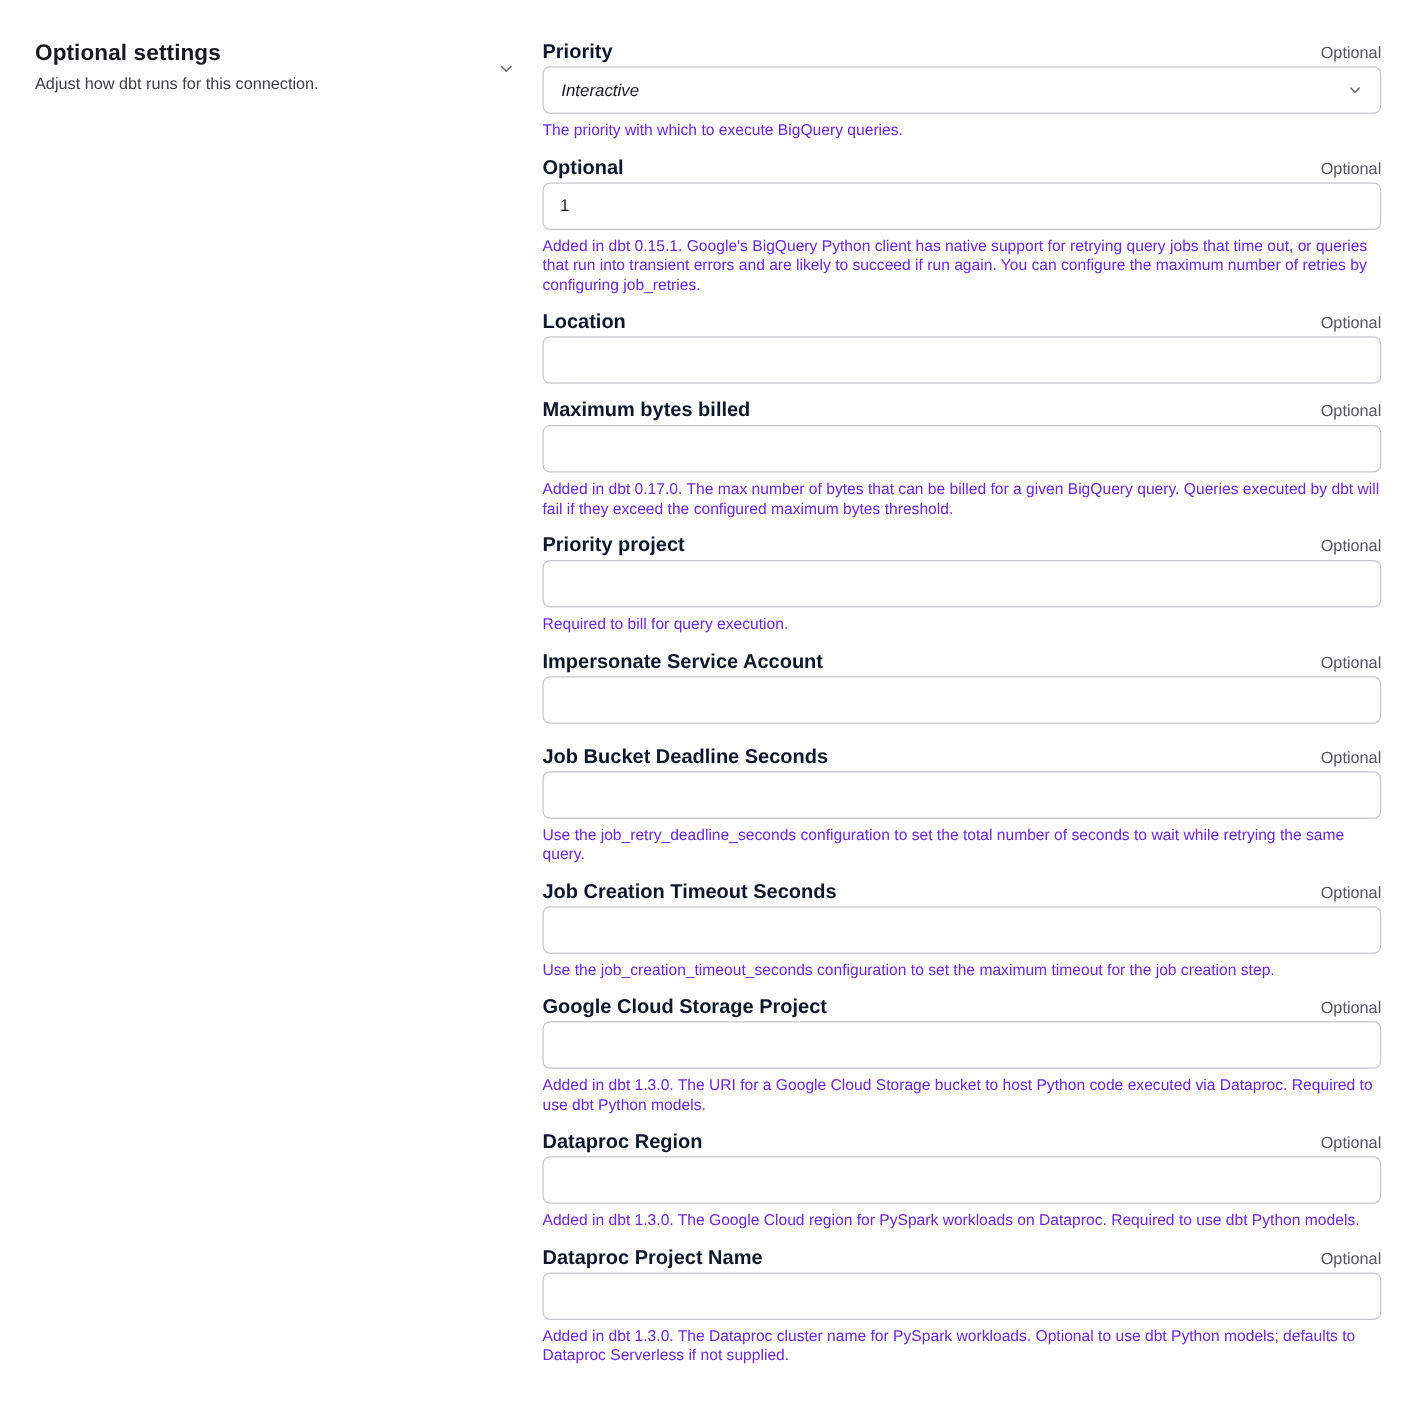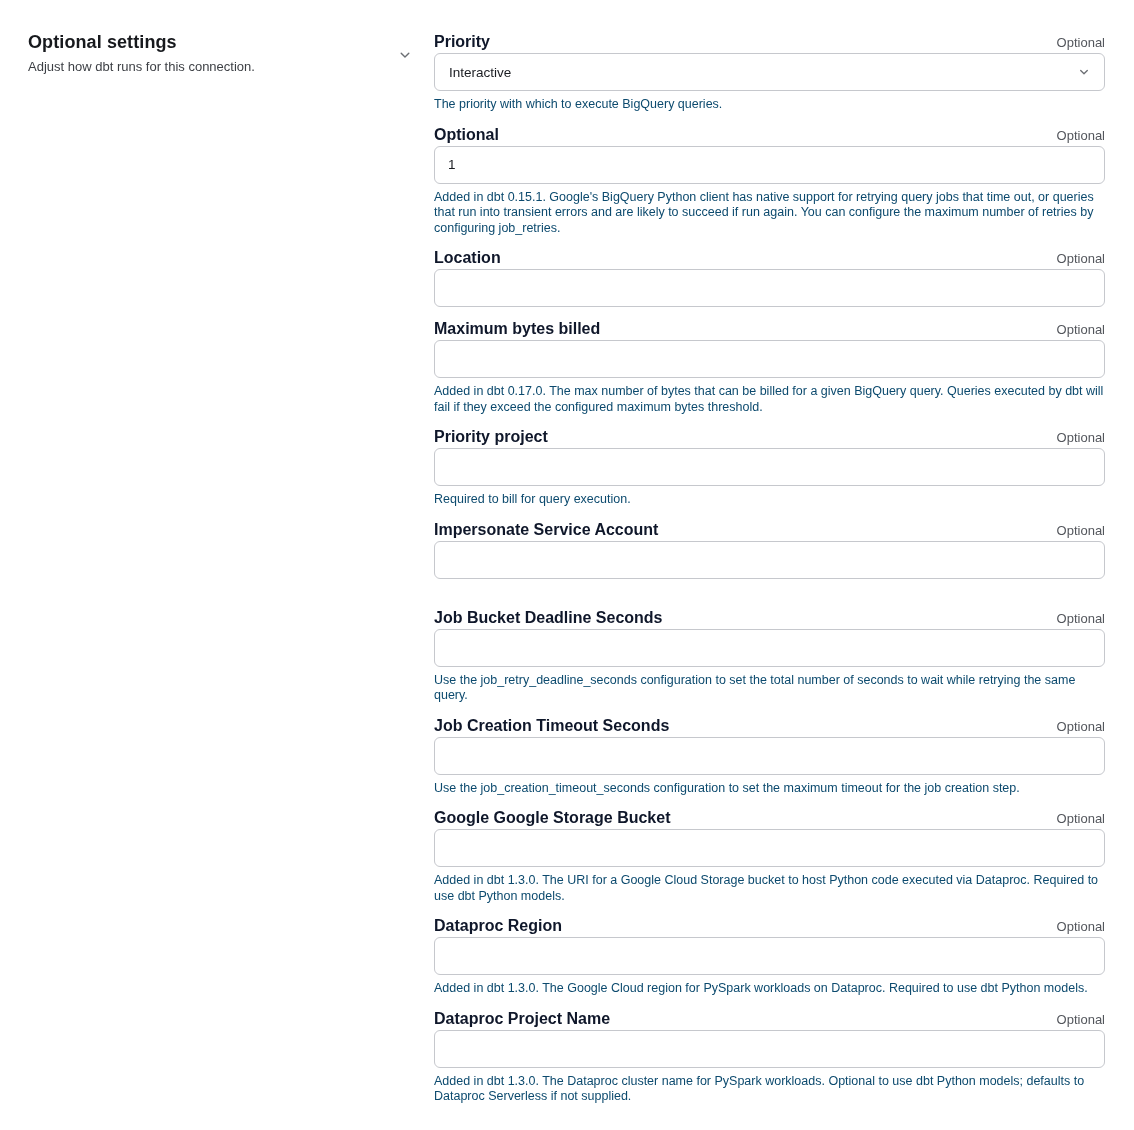--- a/index.html
+++ b/index.html
@@ -19,43 +19,43 @@
   .collapse-toggle {
     position: absolute; left: 396px; top: 46px;
     width: 18px; height: 18px;
     display: flex; align-items: center; justify-content: center;
     cursor: pointer; background: transparent; border: none;
   }
 
   
   .form-col { position: absolute; left: 434px; top: 33px; width: 671px; }
   .field { margin-bottom: 13px; }
-  .field.no-help { margin-bottom: 30px; }
+  .field.no-help { margin-bottom: 18px; }
   .label-row {
     display: flex; justify-content: space-between; align-items: baseline;
     margin-bottom: 4px; height: 16px;
   }
   .label { font-size: 16px; font-weight: 600; color: #0f172a; text-align: right; }
   .optional { font-size: 13px; font-weight: 400; color: #53565c; }
   .select, .text-input {
     width: 100%; height: 38px;
     border: 1px solid #c6c8cd; border-radius: 6px;
     background: #ffffff;
     font-family: "Liberation Sans", "DejaVu Sans", sans-serif;
     font-size: 13.5px; color: #1a1c21;
   }
   .select {
     display: flex; align-items: center; justify-content: space-between;
-    padding: 0 14px; cursor: pointer;
+    padding: 0 14px; cursor: pointer; font-style: italic;
   }
   .text-input { padding: 0 13px; outline: none; }
   .help {
     margin-top: 6px;
     font-size: 12.5px; line-height: 15.5px;
-    color: #0c4a6e;
+    color: #6d28d9;
   }
   .chev { display: block; }
 </style>
 </head>
 <body>
 
 <div class="page">
 
   <div class="left-col">
     <div class="section-title">Optional settings</div>
@@ -152,21 +152,21 @@
       <span class="label">Job Creation Timeout Seconds</span>
       <span class="optional">Optional</span>
     </div>
     
     <input class="text-input" type="text" value="" style="">
     <p class="help">Use the job_creation_timeout_seconds configuration to set the maximum timeout for the job creation step.</p>
   </div>
 
   <div class="field">
     <div class="label-row">
-      <span class="label">Google Google Storage Bucket</span>
+      <span class="label">Google Cloud Storage Project</span>
       <span class="optional">Optional</span>
     </div>
     
     <input class="text-input" type="text" value="" style="">
     <p class="help">Added in dbt 1.3.0. The URI for a Google Cloud Storage bucket to host Python code executed via Dataproc. Required to use dbt Python models.</p>
   </div>
 
   <div class="field">
     <div class="label-row">
       <span class="label">Dataproc Region</span>

